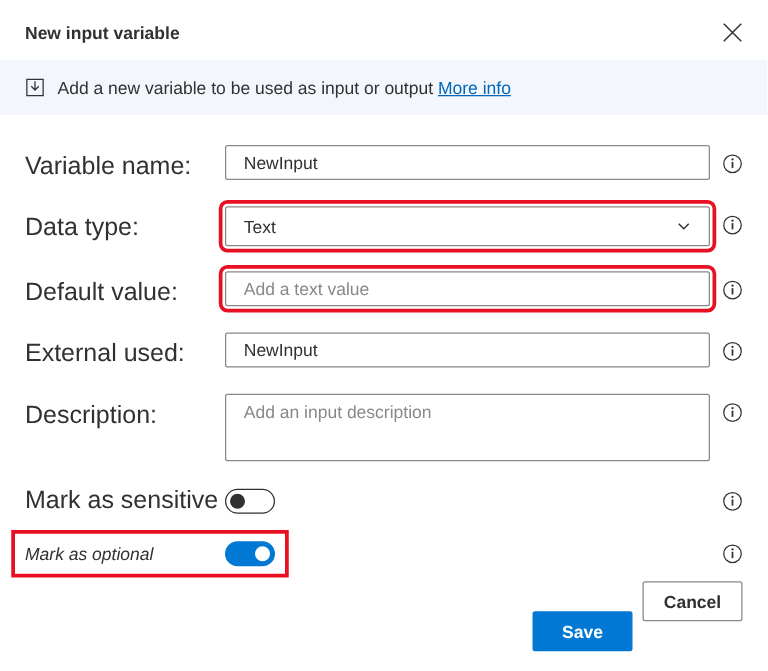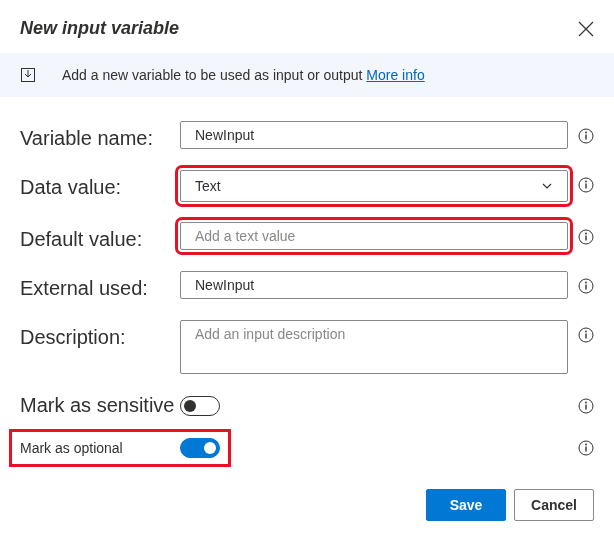--- a/index.html
+++ b/index.html
@@ -13,28 +13,28 @@
     height: 537px;
     overflow: hidden;
   }
   .dialog { padding: 0; }
   .header {
     display: flex;
     align-items: center;
     justify-content: space-between;
     padding: 18px 20px 14px 20px;
   }
-  .title { font-size: 18px; font-weight: 600; font-style: italic; }
+  .title { font-size: 14px; font-weight: 600; }
   .close { width: 16px; height: 16px; cursor: pointer; color: #323130; }
   .banner {
     background: #f3f6fc;
     padding: 14px 20px;
     display: flex;
     align-items: center;
-    gap: 26px;
+    gap: 10px;
     font-size: 14px;
   }
   .banner-icon { width: 16px; height: 16px; flex: none; }
   .banner a { color: #0067b8; text-decoration: underline; cursor: pointer; }
   .form { padding: 24px 20px 0 20px; }
   .row {
     display: flex;
     align-items: flex-start;
     margin-bottom: 20px;
   }
@@ -119,21 +119,21 @@
     height: 32px;
     border-radius: 2px;
     font-size: 14px;
     font-weight: 600;
     cursor: pointer;
     display: inline-flex;
     align-items: center;
     justify-content: center;
     padding: 0 16px;
   }
-  .btn-primary { background: #0078d4; color: #fff; border: 1px solid #0078d4; }
+  .btn-primary { background: #0078d4; color: #fff; border: 1px solid #0078d4; margin-top: 24px; }
   .btn-default { background: #fff; color: #323130; border: 1px solid #8a8886; }
   .row.tight { margin-bottom: 12px; align-items: center; }
   .row.tight .row-label { padding-top: 0; }
   .row.tight .info-icon { margin-top: 0; }
 </style>
 </head>
 <body>
 
 <div class="dialog">
 
@@ -162,21 +162,21 @@
         <input type="text" value="NewInput" style="">
         <svg class="info-icon" viewBox="0 0 16 16">
             <circle cx="8" cy="8" r="7" fill="none" stroke="#323130" stroke-width="1"></circle>
             <circle cx="8" cy="4.5" r="0.9" fill="#323130"></circle>
             <rect x="7.3" y="6.5" width="1.4" height="5" fill="#323130"></rect>
           </svg>
       </div>
     </div>
 
     <div class="row">
-      <div class="row-label">Data value:</div>
+      <div class="row-label">Data type:</div>
       <div class="row-control">
         <div class="select highlight-red">
           <span>Text</span>
           <svg class="chev" viewBox="0 0 12 12">
               <path d="M2 4 L6 8 L10 4" fill="none" stroke="#323130" stroke-width="1.2"></path>
             </svg>
         </div>
         <svg class="info-icon" viewBox="0 0 16 16">
             <circle cx="8" cy="8" r="7" fill="none" stroke="#323130" stroke-width="1"></circle>
             <circle cx="8" cy="4.5" r="0.9" fill="#323130"></circle>
@@ -229,21 +229,21 @@
           </div>
         <div style="flex:1"></div>
         <svg class="info-icon" style="margin-top:0" viewBox="0 0 16 16">
             <circle cx="8" cy="8" r="7" fill="none" stroke="#323130" stroke-width="1"></circle>
             <circle cx="8" cy="4.5" r="0.9" fill="#323130"></circle>
             <rect x="7.3" y="6.5" width="1.4" height="5" fill="#323130"></rect>
           </svg>
       </div>
     </div>
 
-    <div class="row tight" style="margin-top:6px;">
+    <div class="row tight" style="margin-top:6px;font-style:italic;">
       <div style="display:flex; align-items:center;">
         <div class="highlight-red-wrap">
           <span style="width:152px;">Mark as optional</span>
           <div class="toggle on">
               <div class="knob"></div>
             </div>
         </div>
       </div>
       <div class="row-control" style="align-items:center; justify-content:flex-end;">
         <svg class="info-icon" style="margin-top:0" viewBox="0 0 16 16">

